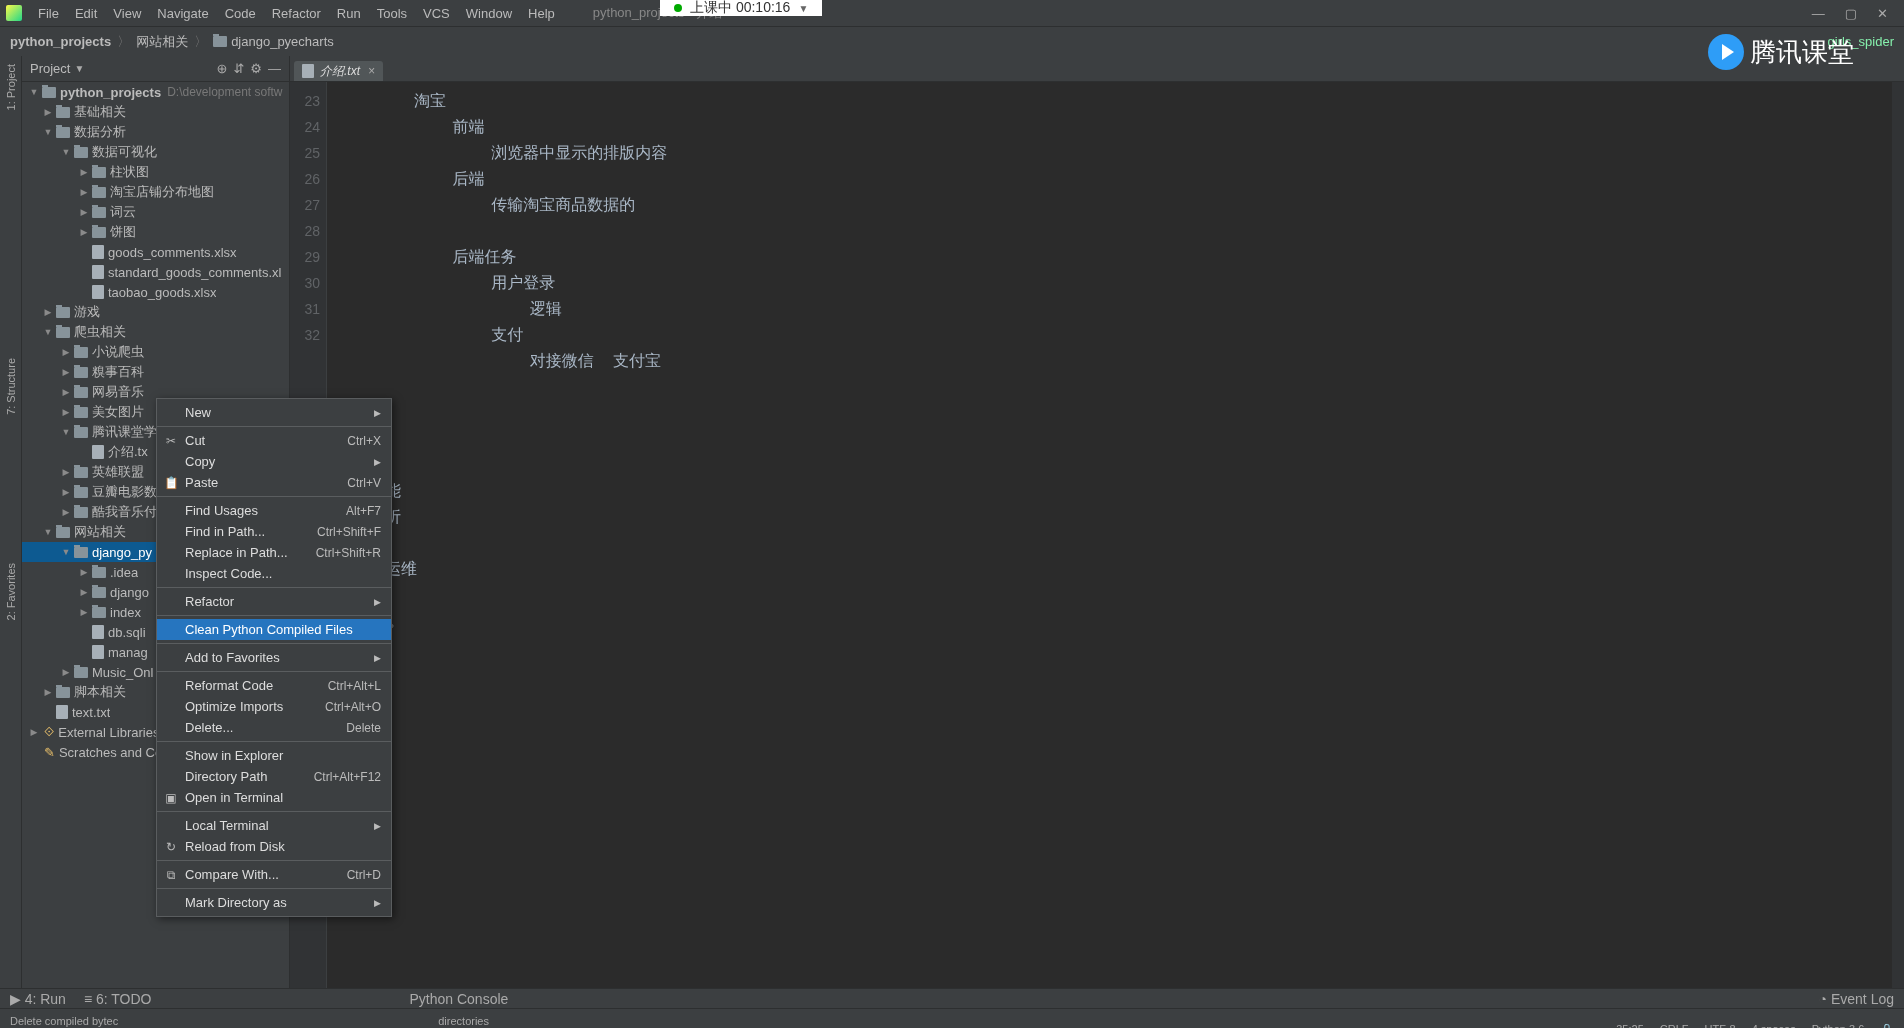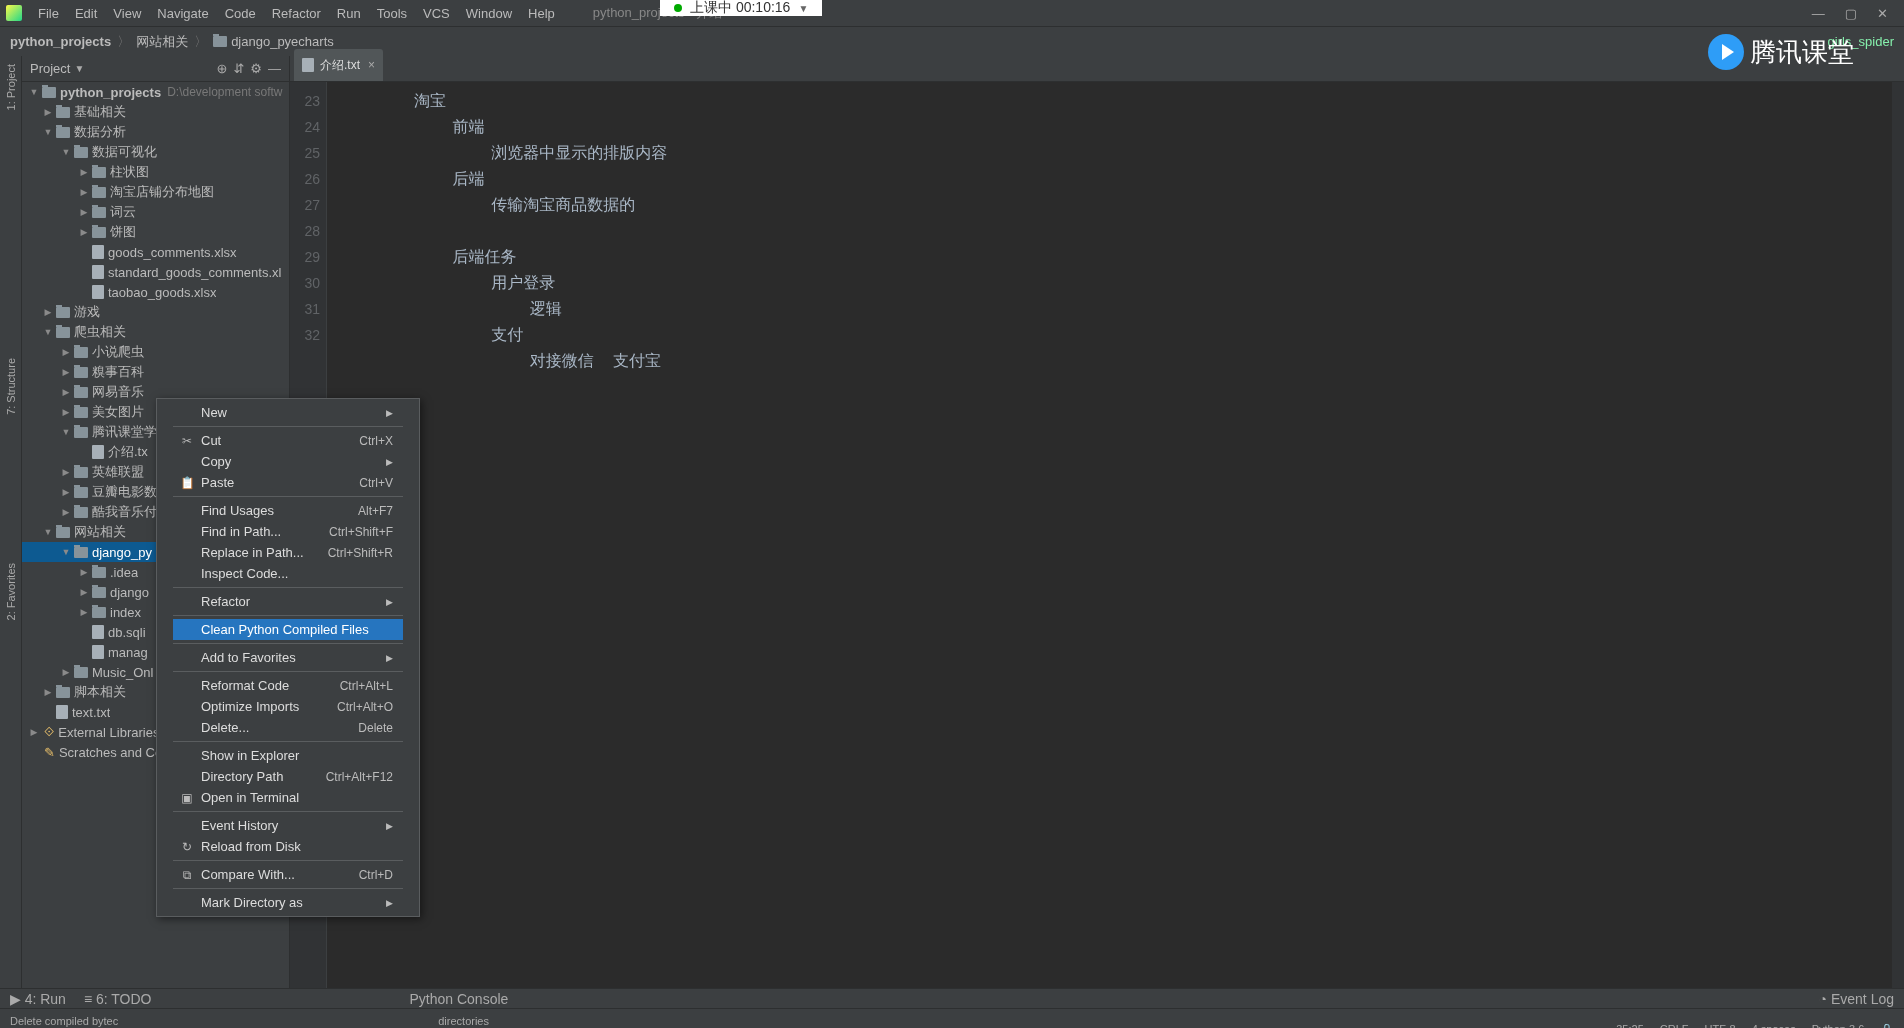--- a/index.html
+++ b/index.html
@@ -37,29 +37,29 @@
 .tree-row .ficon { width: 14px; height: 11px; background: #87939a; border-radius: 1px; margin: 0 4px 0 2px; position: relative; }
 .tree-row .ficon::before { content:''; position: absolute; top: -2px; left: 0; width: 6px; height: 2px; background: #87939a; }
 .tree-row .file-icon { width: 12px; height: 14px; background: #a7b0b7; border-radius: 1px; margin: 0 4px 0 2px; }
 .tree-row.selected { background: #0d5a91; color: #fff; }
 .tree-row .label { overflow: hidden; text-overflow: ellipsis; }
 .tree-row .dim { color: #787878; margin-left: 6px; font-size: 12px; }
 .pad0{padding-left:6px}.pad1{padding-left:20px}.pad2{padding-left:38px}.pad3{padding-left:56px}
 
 .editor { flex: 1; background: #2b2b2b; display: flex; flex-direction: column; position: relative; }
 .tabs { height: 26px; background: #3c3f41; display: flex; align-items: flex-end; border-bottom: 1px solid #2d2f30; }
-.tab { height: 32px; background: #515658; display: flex; align-items: center; padding: 0 8px; font-size: 12px; color: #ddd; border-radius: 3px 3px 0 0; margin-left: 4px; }
+.tab { height: 20px; background: #515658; display: flex; align-items: center; padding: 0 8px; font-size: 12px; color: #ddd; border-radius: 3px 3px 0 0; margin-left: 4px; font-style: italic; }
 .tab .tficon { width: 12px; height: 14px; background: #a7b0b7; margin-right: 6px; border-radius: 1px; }
 .tab .close { margin-left: 8px; color: #aaa; font-size: 12px; }
 .edit-body { flex: 1; display: flex; position: relative; }
 .gutter { width: 36px; background: #313335; text-align: right; color: #606366; font-family: Consolas, monospace; font-size: 14px; line-height: 26px; padding: 6px 6px 0 0; }
 .code { flex: 1; font-family: "Microsoft YaHei", Consolas, monospace; font-size: 16px; line-height: 26px; color: #a9b7c6; padding: 6px 0 0 10px; white-space: pre; border-left: 1px solid #3c3f41; }
 .right-stripe { width: 12px; background: #313335; }
 
-.context-menu { position: absolute; left: 156px; top: 342px; width: 264px; background: #3c3f41; border: 1px solid #5a5d5f; box-shadow: 2px 2px 8px rgba(0,0,0,0.5); z-index: 100; font-size: 13px; color: #ddd; padding: 3px 16px; }
+.context-menu { position: absolute; left: 156px; top: 342px; width: 236px; background: #3c3f41; border: 1px solid #5a5d5f; box-shadow: 2px 2px 8px rgba(0,0,0,0.5); z-index: 100; font-size: 13px; color: #ddd; padding: 3px 0; }
 .context-menu .mi { display: flex; align-items: center; height: 21px; padding: 0 10px 0 28px; position: relative; }
 .context-menu .mi.hover { background: #2675bf; color: #fff; }
 .context-menu .mi .shortcut { margin-left: auto; color: #bbb; font-size: 12px; }
 .context-menu .mi .sub { margin-left: auto; font-size: 9px; color: #bbb; }
 .context-menu .sep { height: 1px; background: #5a5d5f; margin: 3px 0; }
 .context-menu .mi .licon { position: absolute; left: 7px; width: 14px; text-align: center; color: #bbb; font-size: 12px; }
 
 .bottom-tools { height: 20px; background: #3c3f41; display: flex; align-items: center; padding: 0 10px; border-top: 1px solid #2d2f30; font-size: 14px; color: #aaa; gap: 18px; }
 .bottom-tools .spacer { flex: 1; }
 .statusbar { height: 20px; background: #3c3f41; display: flex; align-items: center; padding: 12px 10px; border-top: 1px solid #2d2f30; font-size: 11px; color: #aaa; }
@@ -429,21 +429,21 @@
     <div class="mi">
         <span>Directory Path</span>
         <span class="shortcut">Ctrl+Alt+F12</span>
       </div>
     <div class="mi">
         <span class="licon">▣</span>
         <span>Open in Terminal</span>
       </div>
     <div class="sep"></div>
     <div class="mi">
-        <span>Event History</span>
+        <span>Local Terminal</span>
         <span class="sub">▶</span>
       </div>
     <div class="mi">
         <span class="licon">↻</span>
         <span>Reload from Disk</span>
       </div>
     <div class="sep"></div>
     <div class="mi">
         <span class="licon">⧉</span>
         <span>Compare With...</span>

